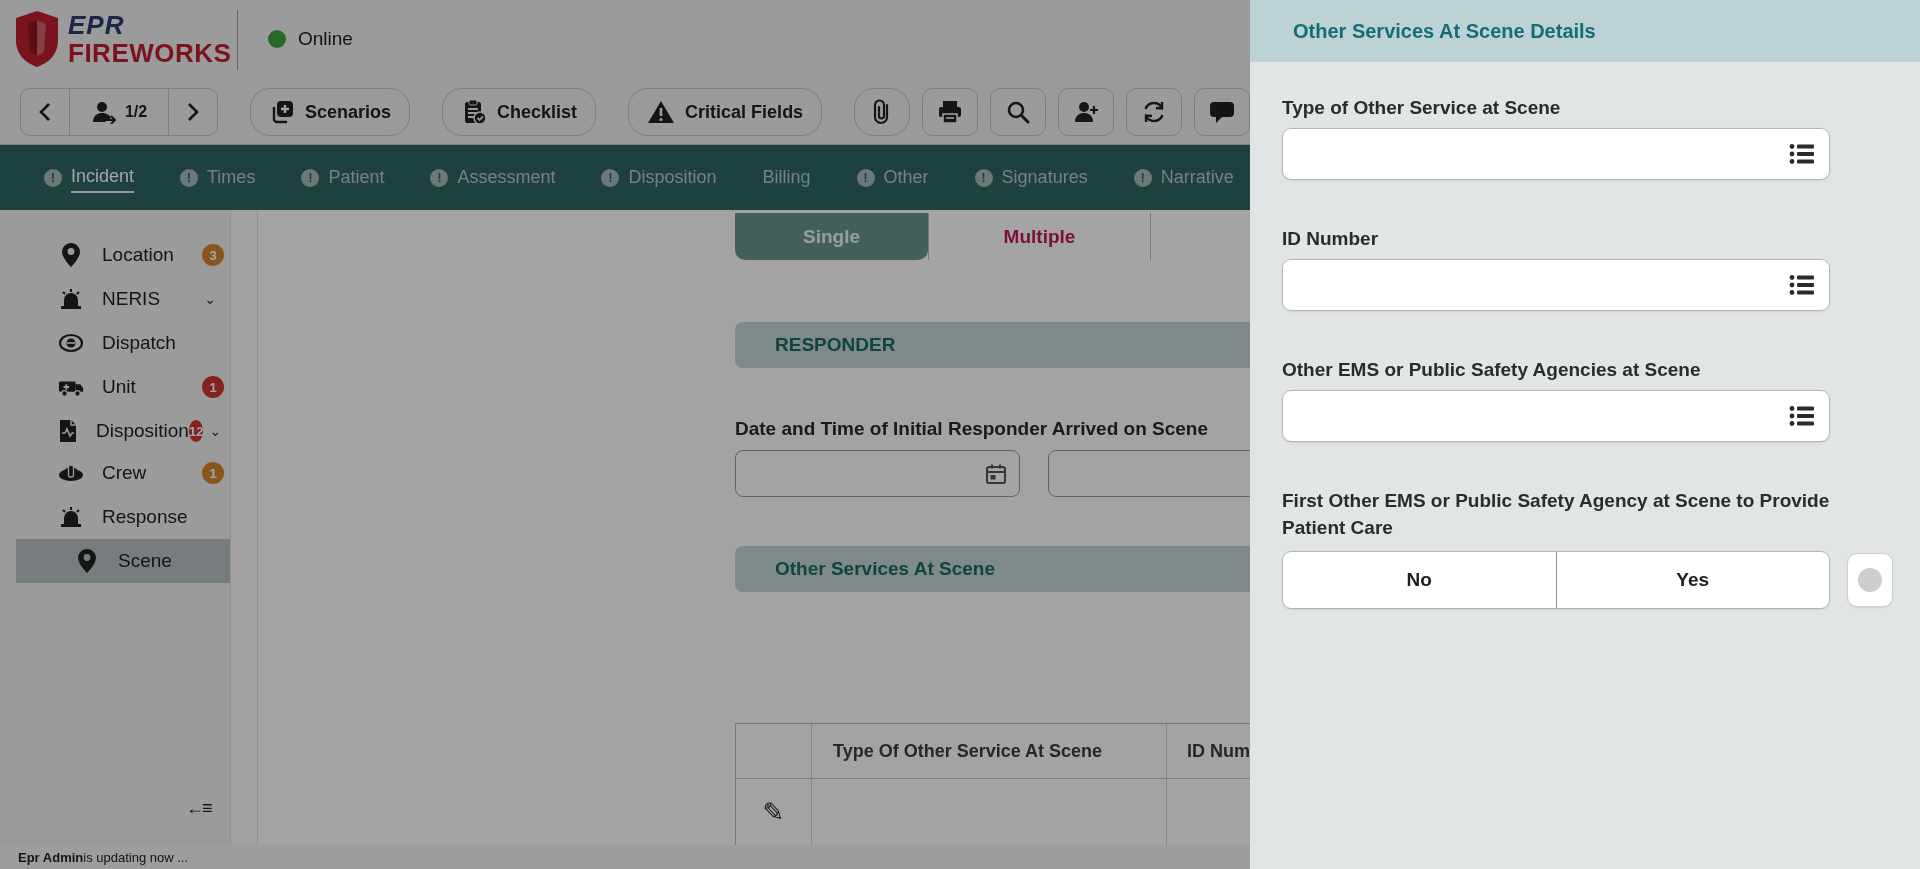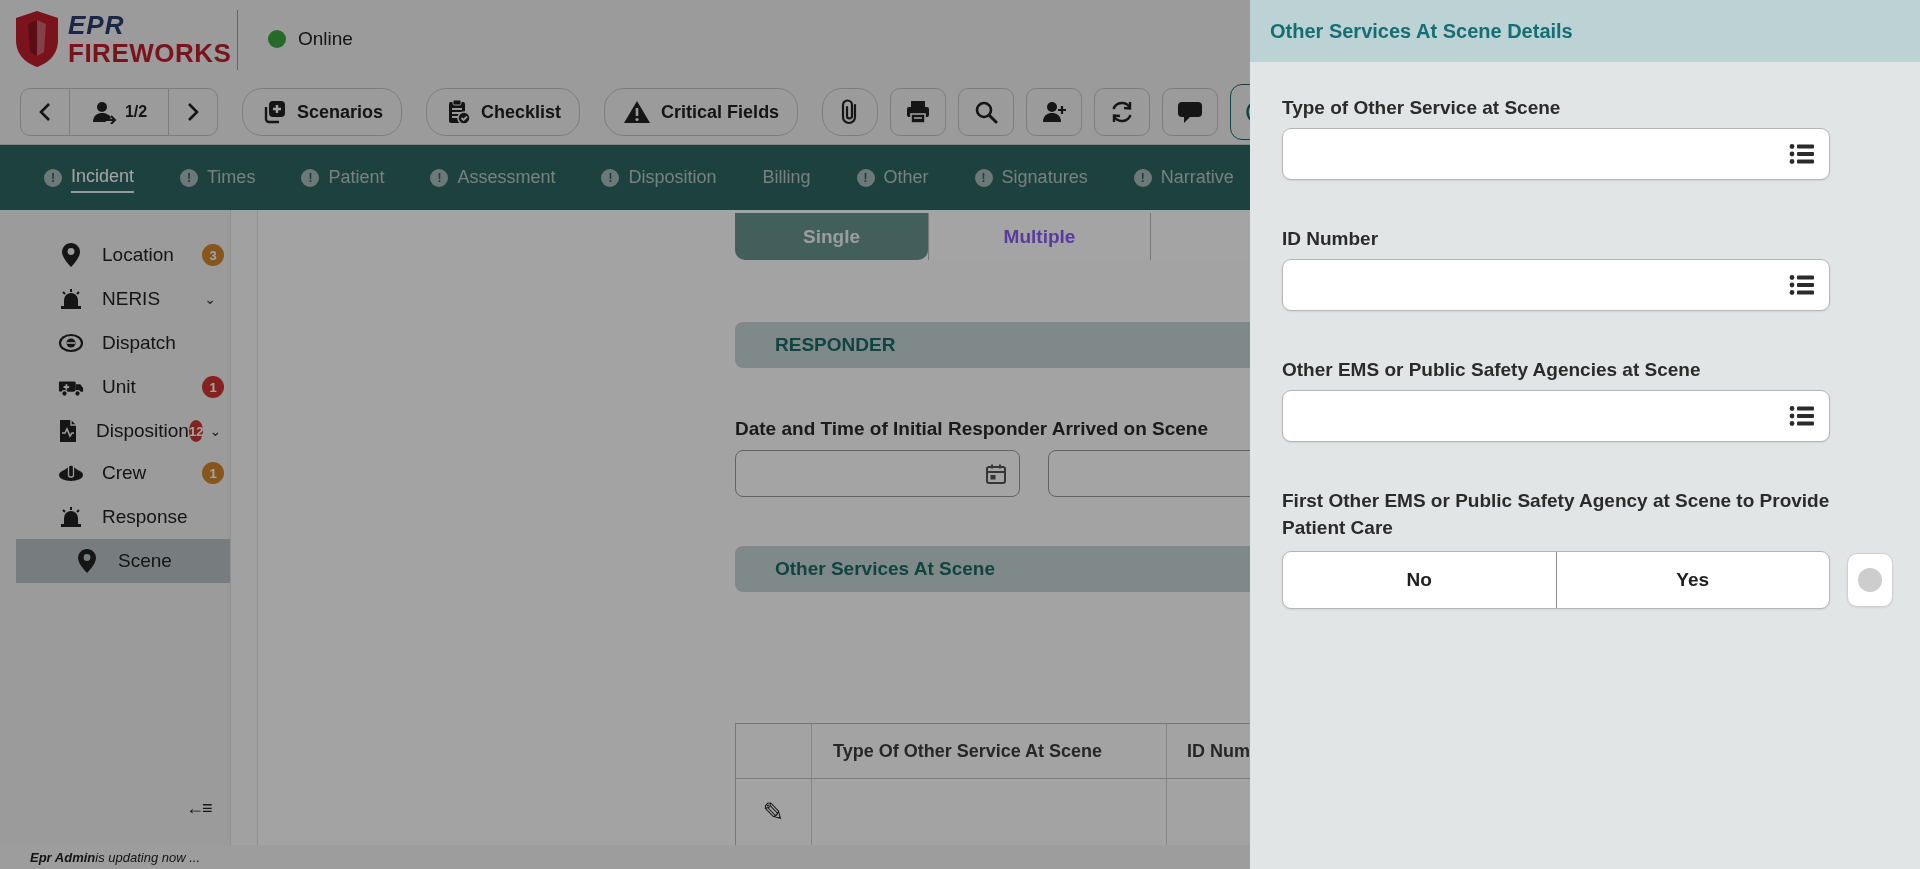--- a/index.html
+++ b/index.html
@@ -26,21 +26,21 @@
   .pag-cell { display:flex; align-items:center; justify-content:center; height:100%; background:transparent; }
   .pag-arrow { width:48px; cursor:pointer; }
   .pag-mid { width:100px; border-left:1px solid #c3c3c3; border-right:1px solid #c3c3c3; gap:8px; }
   .pag-num { font-size:16px; font-weight:bold; color:#222; }
   .tbtn { display:flex; align-items:center; gap:10px; height:48px; padding:0 18px;
           border:1px solid #c3c3c3; border-radius:10px; background:transparent; cursor:pointer;
           font-size:18px; font-weight:bold; color:#222; }
   .icon-btn { display:flex; align-items:center; justify-content:center; width:56px; height:48px;
               border:1px solid #c3c3c3; border-radius:10px; background:transparent; cursor:pointer; }
   .icon-btn.active-teal { border:1px solid #17696e; height:56px; border-radius:12px; }
-  .ml24 { margin-left:24px;border-radius:20px; } .ml12 { margin-left:12px; }
+  .ml24 { margin-left:32px;border-radius:20px; } .ml12 { margin-left:12px; }
 
   
   #navbar { position:absolute; left:0; top:145px; width:1920px; height:65px; background:#2e6562;
             display:flex; align-items:center; padding-left:44px; gap:46px; }
   .nav-tab { display:flex; align-items:center; gap:9px; cursor:pointer; height:65px; }
   .nav-tab .tab-label { font-size:18px; color:#b9c9c8; padding:4px 0; }
   .nav-tab.active .tab-label { color:#ffffff; border-bottom:2px solid #e8eeee; }
   .warn-badge { width:18px; height:18px; border-radius:50%; background:#a9bcbb; color:#2e5f5c;
                 font-size:12px; font-weight:bold; display:flex; align-items:center; justify-content:center; }
 
@@ -58,51 +58,51 @@
   .collapse-btn { position:absolute; left:186px; top:588px; font-size:18px; color:#222; cursor:pointer;
                   letter-spacing:-2px; font-weight:bold; }
   #content-gutter { position:absolute; left:230px; top:210px; width:28px; height:635px; background:#fafafa;
                     border-left:1px solid #e2e2e2; border-right:1px solid #e2e2e2; }
 
   
   #main { position:absolute; left:258px; top:210px; width:1662px; height:635px; background:#fdfdfd; overflow:hidden; }
   .seg-group { position:absolute; left:477px; top:3px; display:flex; height:47px; }
   .seg { display:flex; align-items:center; justify-content:center; font-size:19px; font-weight:bold; cursor:pointer; }
   .seg-selected { width:193px; background:#69948f; color:#eef4f3; border-radius:0 0 10px 10px; }
-  .seg-plain { width:222px; background:#fff; color:#8b5cf6; border-left:1px solid #bbb; }
+  .seg-plain { width:222px; background:#fff; color:#be185d; border-left:1px solid #bbb; }
   .section-bar { position:absolute; left:477px; width:930px; height:46px; background:#c6d6d5; border-radius:8px;
                  display:flex; align-items:center; padding-left:40px; }
   .section-bar span { font-size:19px; font-weight:bold; color:#1a6a66; }
   .field-label { position:absolute; font-size:19px; font-weight:bold; color:#2b2b2b; }
   .text-input { position:absolute; height:47px; background:#fff; border:1px solid #9a9a9a; border-radius:8px;
                 display:flex; align-items:center; justify-content:flex-end; padding-right:12px; }
   .text-input input { border:none; outline:none; flex:1; height:100%; background:transparent; font-size:17px; border-radius:8px; }
 
   #svc-table { position:absolute; left:477px; top:513px; width:930px; border:1px solid #b9b9b9; background:#fdfdfd; }
   .tbl-header { display:flex; height:55px; border-bottom:1px solid #c4c4c4; align-items:center; }
   .tbl-row { display:flex; height:67px; align-items:center; }
   .tc1 { width:76px; height:100%; border-right:1px solid #d2d2d2; display:flex; align-items:center; justify-content:center; }
   .tc2 { width:355px; height:100%; border-right:1px solid #d2d2d2; display:flex; align-items:center; padding-left:21px; }
   .tc3 { flex:1; height:100%; display:flex; align-items:center; padding-left:20px; }
   .tbl-header .tc2 span, .tbl-header .tc3 span { font-size:18px; font-weight:bold; color:#3d3d3d; white-space:nowrap; overflow:hidden; }
   .pencil { font-size:26px; color:#222; transform:rotate(0deg); cursor:pointer; }
 
   
   #status-bar { position:absolute; left:0; top:845px; width:1920px; height:24px; background:#f5f5f5;
-                display:flex; align-items:center; padding-left:30px;font-style:italic; }
+                display:flex; align-items:center; padding-left:18px; }
   #status-bar .st-user { font-size:13px; font-weight:bold; color:#222; }
   #status-bar .st-msg { font-size:13px; color:#222; }
 
   
   #dim-overlay { position:absolute; left:0; top:0; width:1250px; height:869px; background:rgba(0,0,0,0.355); z-index:50; }
 
   
   #drawer { position:absolute; left:1250px; top:0; width:670px; height:869px; background:#e1e5e6; z-index:100; }
   #drawer-header { position:absolute; left:0; top:0; width:670px; height:62px; background:#bdd2d4;
-                   display:flex; align-items:center; padding-left:20px; }
+                   display:flex; align-items:center; padding-left:43px; }
   #drawer-header span { font-size:20px; font-weight:bold; color:#156e74; }
   .p-label { position:absolute; left:32px; width:560px; font-size:19px; font-weight:bold; color:#2b2b2b; line-height:27px; }
   .p-input { position:absolute; left:32px; width:548px; height:52px; background:#fff; border:1px solid #b5b5b5;
              border-radius:9px; box-shadow:0 1px 2px rgba(0,0,0,0.08); display:flex; align-items:center; padding-right:14px; }
   .p-input input { border:none; outline:none; flex:1; height:100%; background:transparent; font-size:17px; border-radius:9px; }
   .p-bool { position:absolute; left:32px; top:551px; width:548px; height:58px; background:#fff; border:1px solid #b5b5b5;
             border-radius:9px; box-shadow:0 1px 2px rgba(0,0,0,0.08); display:flex; }
   .p-bool .opt { flex:1; display:flex; align-items:center; justify-content:center; font-size:19px; font-weight:bold;
                  color:#1f1f1f; cursor:pointer; }
   .p-bool .opt:first-child { border-right:1px solid #8f8f8f; }

